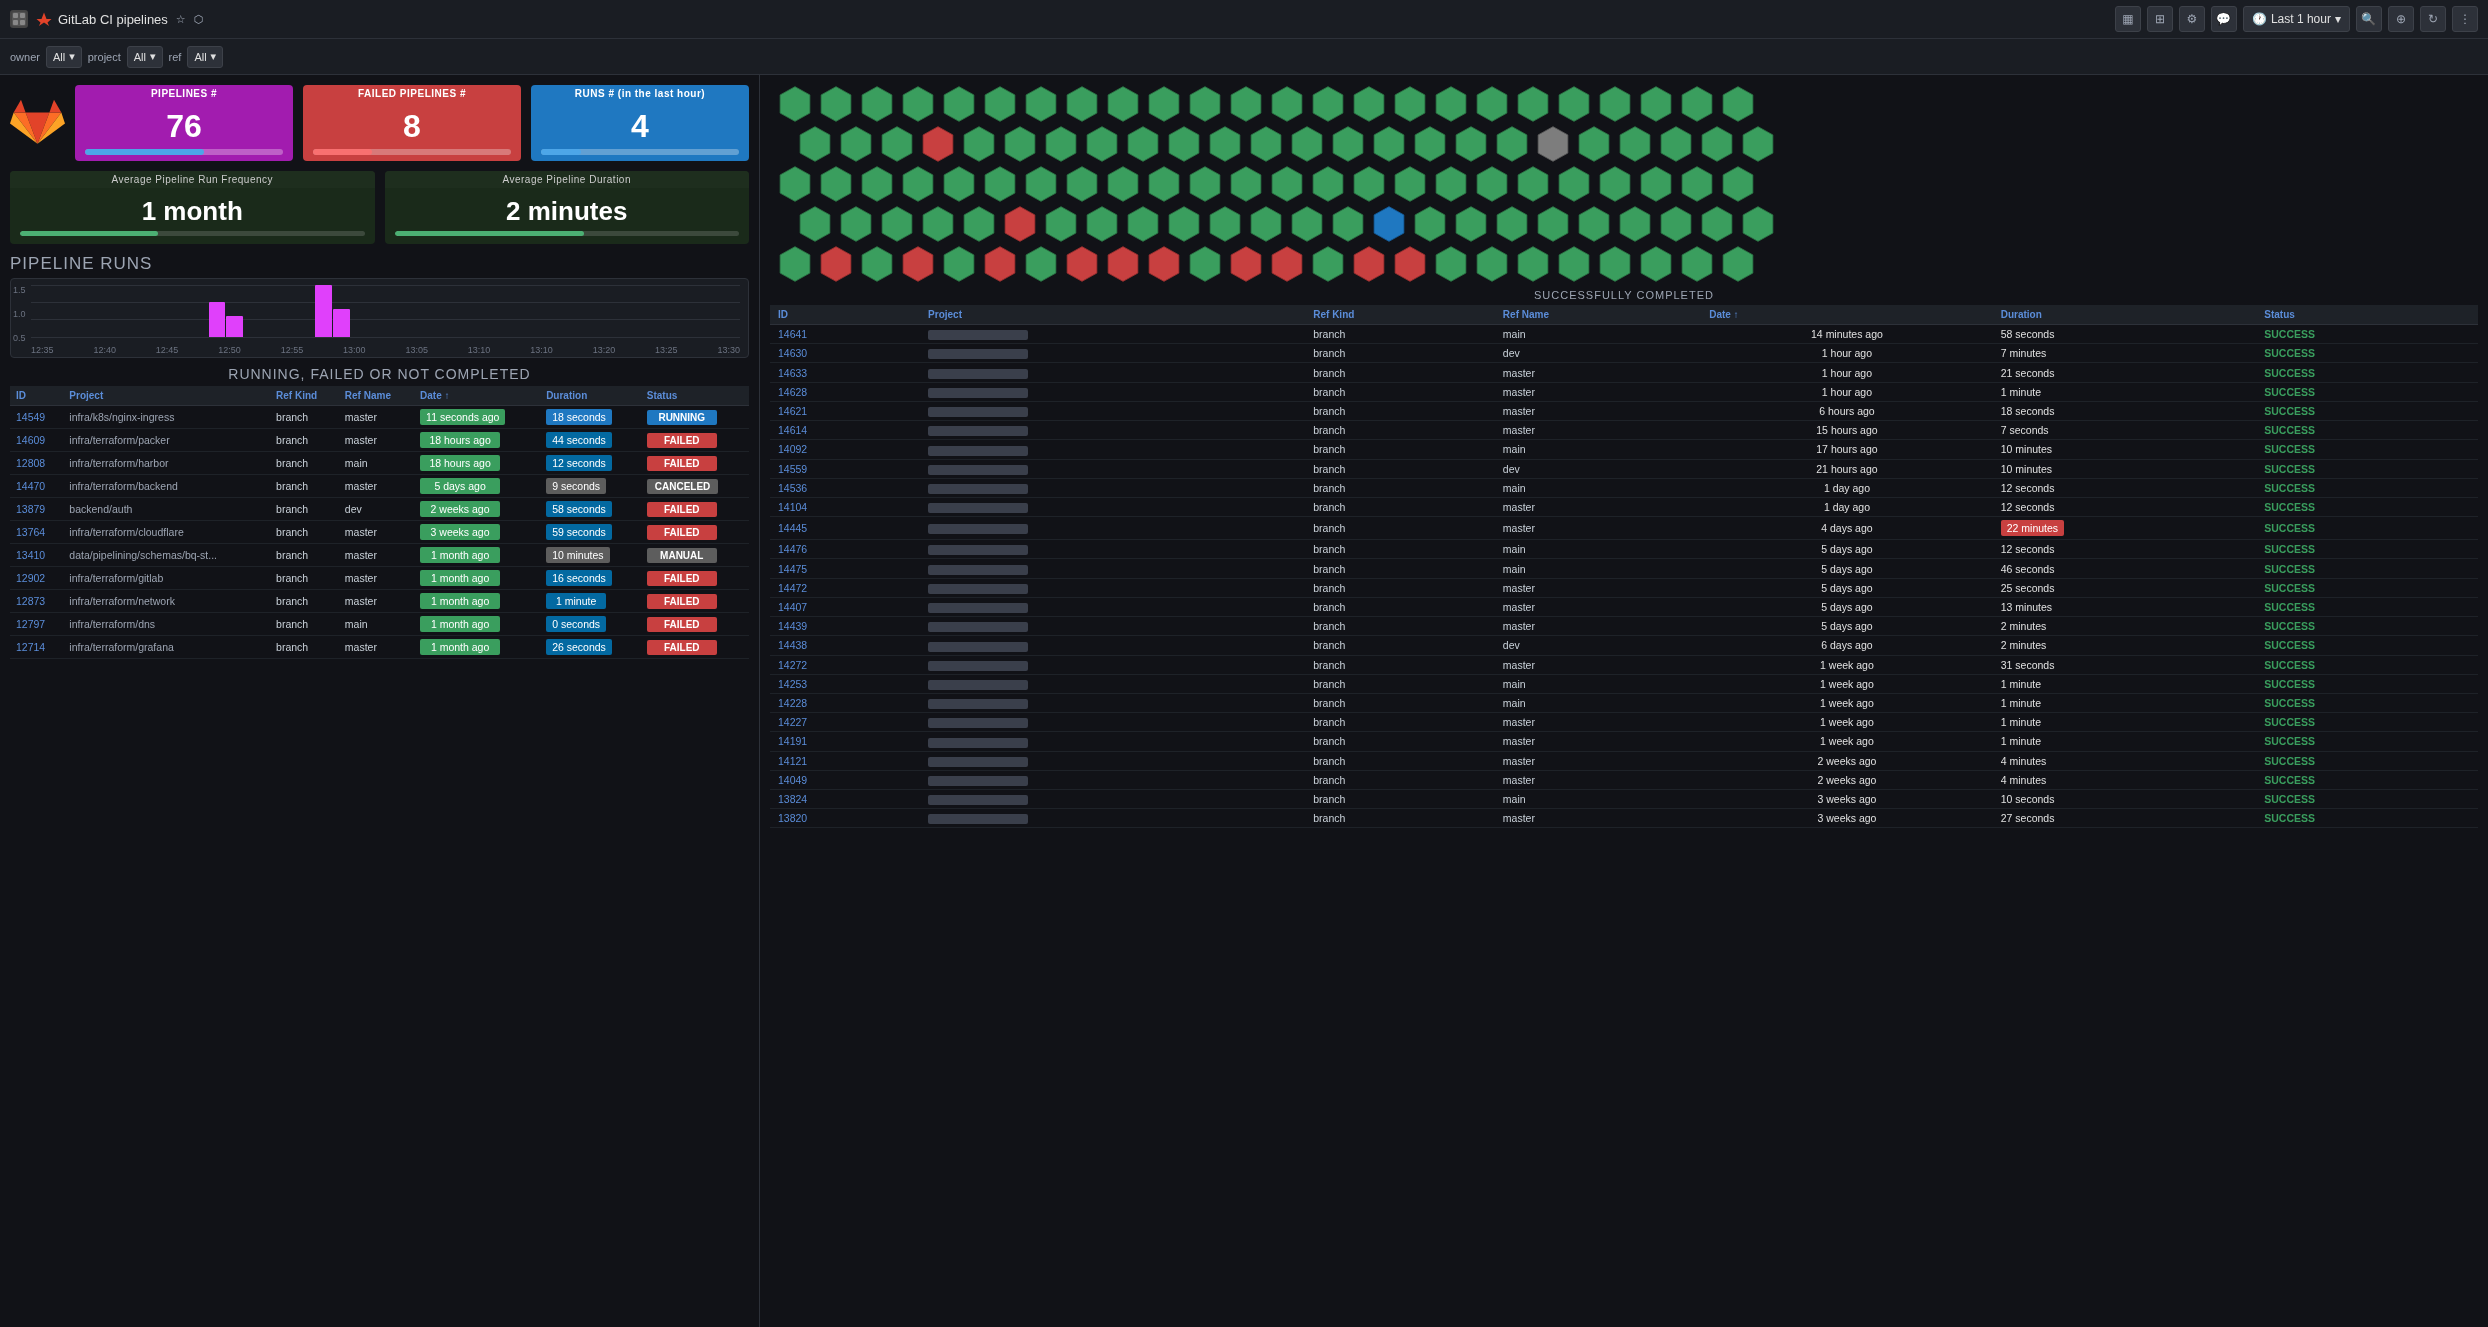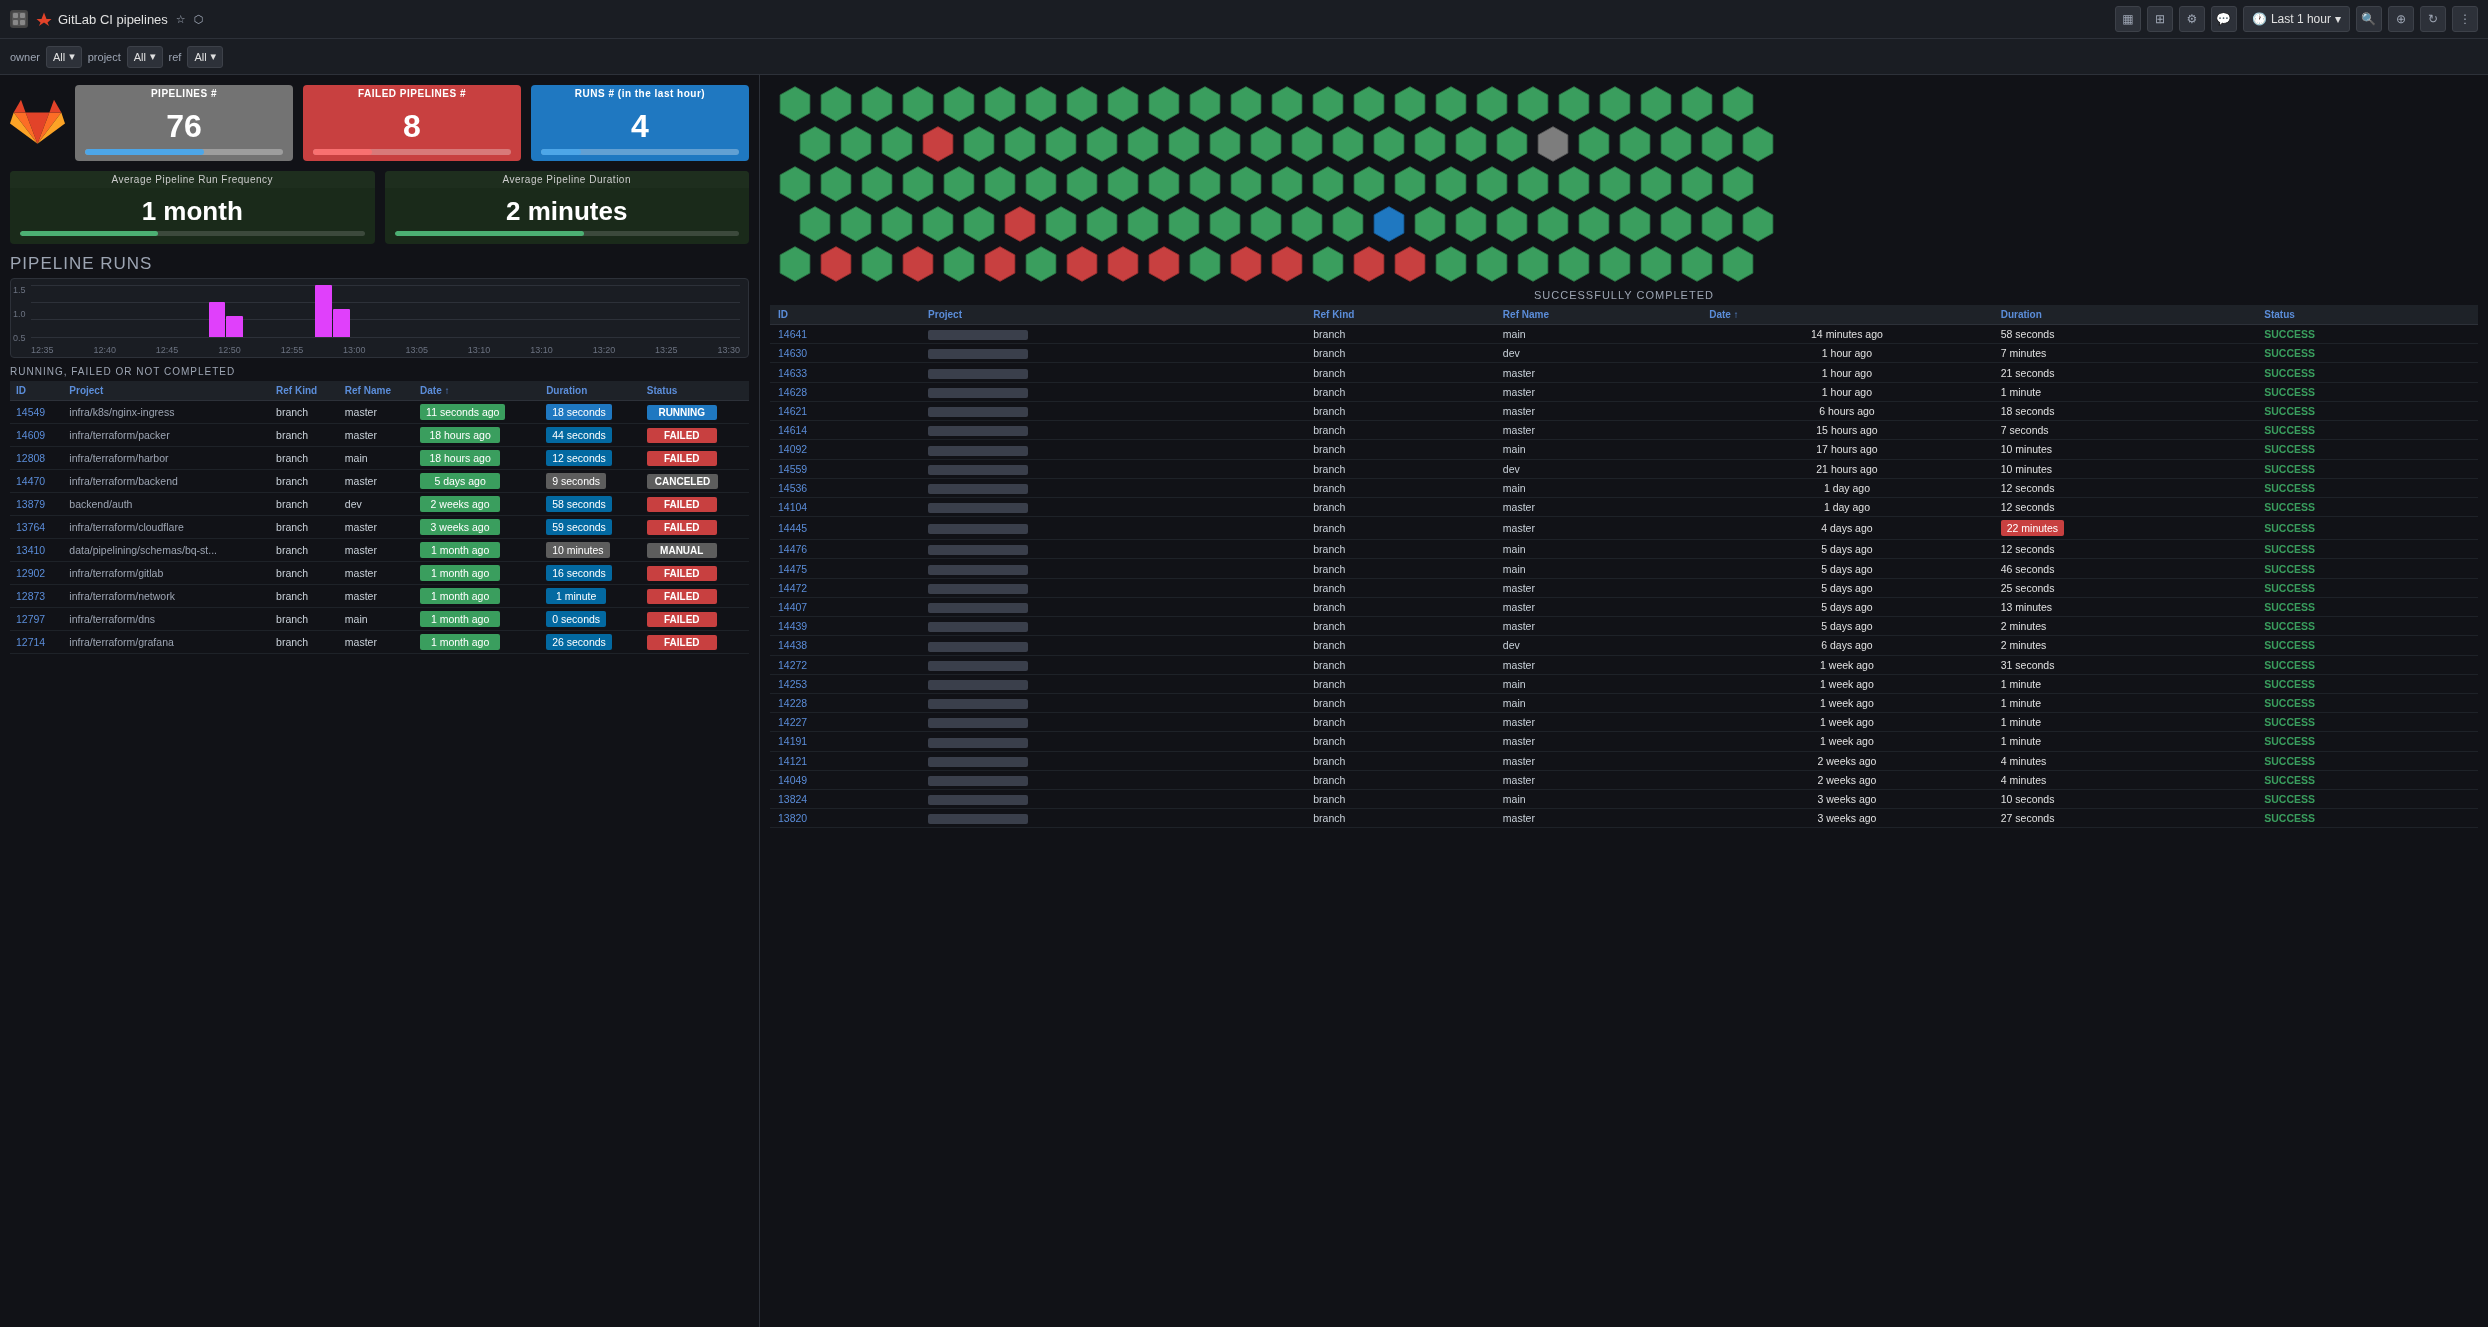--- a/index.html
+++ b/index.html
@@ -142,21 +142,21 @@
       height: 6px;
       background: rgba(255,255,255,0.3);
       margin: 0 10px 6px;
       border-radius: 3px;
       overflow: hidden;
     }
     .metric-card-bar-fill {
       height: 100%;
       border-radius: 3px;
     }
-    .metric-blue { background: #737373; }
+    .metric-blue { background: #a21caf; }
     .metric-red { background: #c84040; }
     .metric-teal { background: #1f78c1; }
     .bar-blue { background: #4da6e8; }
     .bar-red { background: #f87070; }
     .bar-teal { background: #4da6e8; }
 
     
     .freq-row {
       display: flex;
       gap: 10px;
@@ -265,22 +265,22 @@
       background: #e040fb;
       min-height: 1px;
       border-radius: 1px 1px 0 0;
     }
 
     
     .table-section {
       padding: 0 10px 10px;
     }
     .table-section-title {
-      text-align: left;
-      font-size: 10px;
+      text-align: center;
+      font-size: 14px;
       color: #9da5b3;
       letter-spacing: 1px;
       text-transform: uppercase;
       margin-bottom: 4px;
     }
     .data-table {
       width: 100%;
       border-collapse: collapse;
       font-size: 10.5px;
     }

